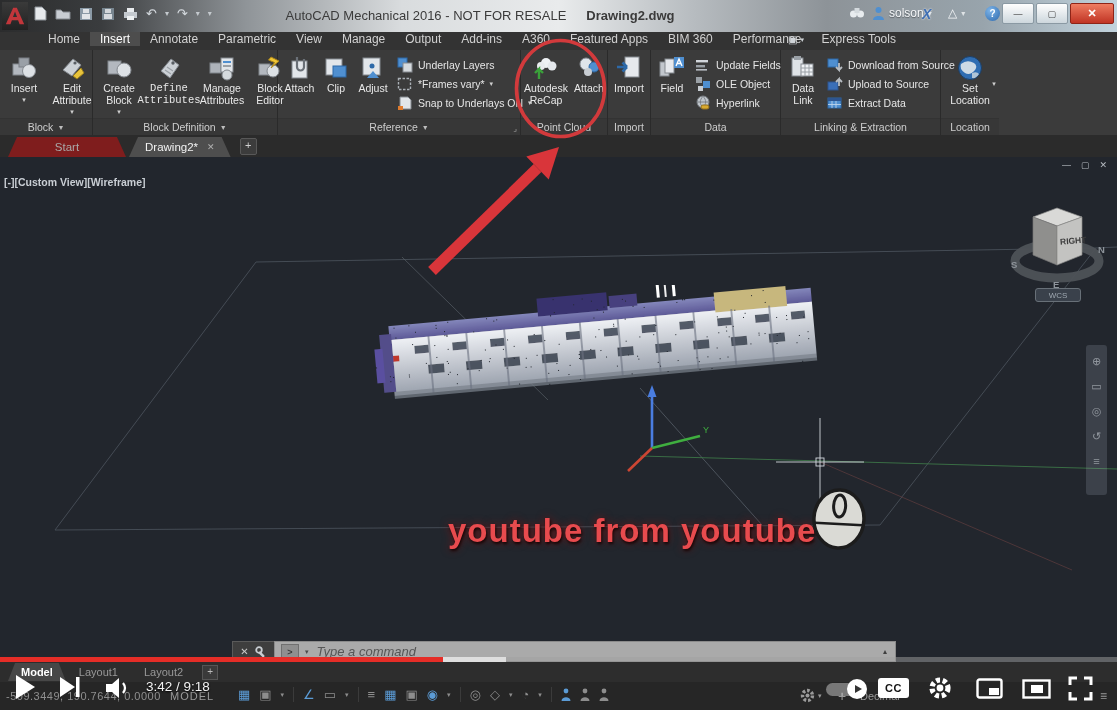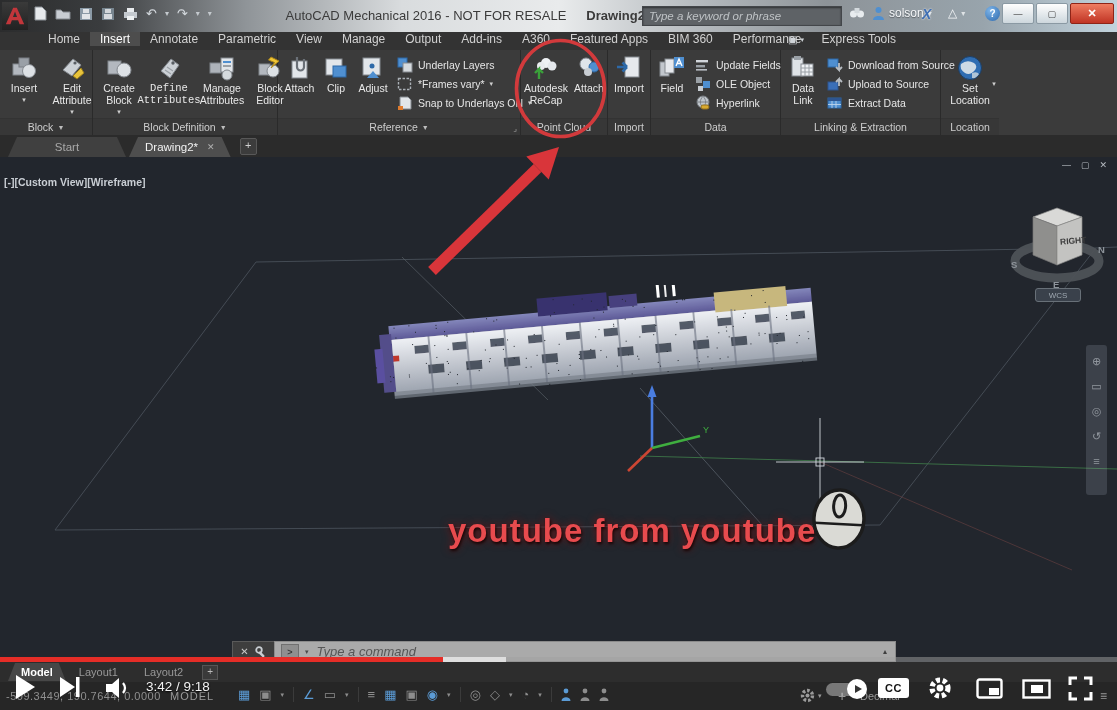--- a/index.html
+++ b/index.html
@@ -38,21 +38,21 @@
   .launcher{position:absolute;right:3px;bottom:2px;font-size:8px;color:#a8a8a8;}
   .rbig{display:flex;flex-direction:column;align-items:center;gap:1px;padding:1px 2px;font-size:10.5px;line-height:1.12;color:#e8e8e8;text-align:center;flex:none;}
   .rbig .c{font-size:7px;color:#cfcfcf;line-height:1;}
   .i28{width:28px;height:28px;flex:none;}
   .i16{width:16px;height:16px;flex:none;}
   .rcol{display:flex;flex-direction:column;gap:3px;padding:4px 2px 0 4px;}
   .rrow{display:flex;align-items:center;gap:5px;font-size:10.5px;color:#e6e6e6;white-space:nowrap;}
   .rrow .c{font-size:7px;color:#cfcfcf;}
   
   .ftabs{position:absolute;top:135px;left:0;width:100%;height:22px;background:#2b2b2b;display:flex;align-items:flex-end;padding-left:8px;box-sizing:border-box;gap:3px;}
-  .ftab{height:20px;display:flex;align-items:center;gap:9px;padding:0 16px;font-size:11.5px;color:#a9a9a9;background:#404040;clip-path:polygon(9px 0,calc(100% - 9px) 0,100% 100%,0 100%);}
+  .ftab{height:20px;display:flex;align-items:center;gap:9px;padding:0 16px;font-size:11.5px;color:#a9a9a9;background:#7f1d1d;clip-path:polygon(9px 0,calc(100% - 9px) 0,100% 100%,0 100%);}
   .ftab.active{background:#4e4e4e;color:#f2f2f2;}
   .ftab .x{font-size:9px;color:#b0b0b0;}
   .fplus{width:15px;height:15px;margin:0 0 2px 6px;background:#3c3c3c;border:1px solid #585858;border-radius:2px;color:#cfcfcf;font-size:11px;line-height:13px;text-align:center;}
   
   .vp{position:absolute;top:157px;left:0;width:1117px;height:507px;background:#22262d;overflow:hidden;}
   .vp-label{position:absolute;left:4px;top:19px;font-size:10.5px;font-weight:bold;color:#c9ced4;z-index:5;}
   .vp-ctrls{position:absolute;right:10px;top:3px;display:flex;gap:10px;font-size:9px;color:#b6bbc1;z-index:5;}
   .scene{position:absolute;inset:0;z-index:1;}
   .pcloud{position:absolute;left:373px;top:128px;z-index:3;}
   .vcube{position:absolute;left:1003px;top:30px;z-index:4;}
@@ -157,23 +157,20 @@
         </span>
       <span class="g">↶</span>
       <span class="c">▾</span>
       <span class="g">↷</span>
       <span class="c">▾</span>
       <span class="c">▾</span>
     </div>
     <div class="titletext">
       <span>AutoCAD Mechanical 2016 - NOT FOR RESALE</span>
       <span style="font-weight:bold;">Drawing2.dwg</span>
-    </div>
-    <div class="search">
-      <input placeholder="Type a keyword or phrase" style="">
     </div>
     <div class="tb-ic" style="left:849px;">
       <svg width="16" height="13" viewBox="0 0 16 13">
           <circle cx="4.5" cy="8" r="3.5" fill="#e8ecef"></circle>
           <circle cx="11.5" cy="8" r="3.5" fill="#e8ecef"></circle>
           <rect x="5.5" y="2" width="5" height="5" fill="#d4dade"></rect>
         </svg>
     </div>
     <div class="tb-ic" style="left:872px;">
       <span>

